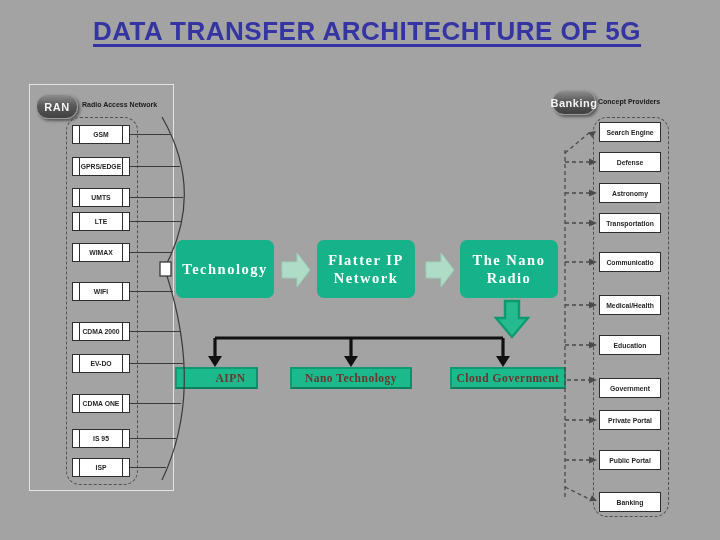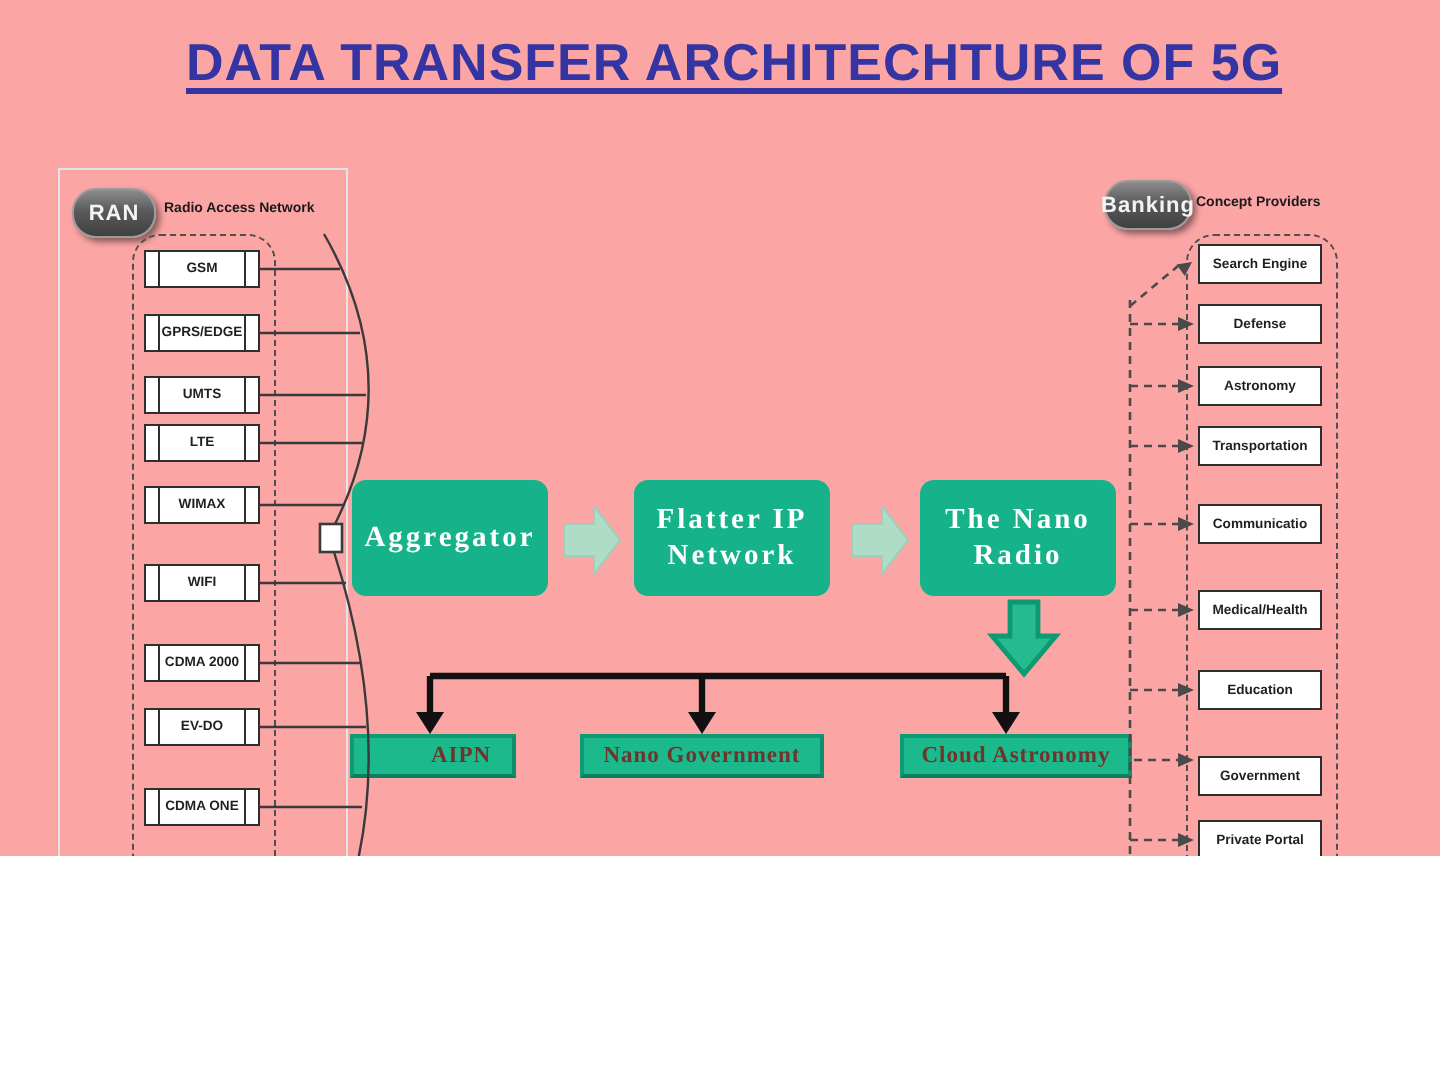--- a/index.html
+++ b/index.html
@@ -1,16 +1,16 @@
 <!DOCTYPE html>
 <html><head>
 <meta charset="utf-8">
 <style>
   html,body{margin:0;padding:0;background:#fff;}
-  #stage{position:relative;width:720px;height:428px;background:#fca5a5;overflow:hidden;
+  #stage{position:relative;width:720px;height:540px;background:#a3a3a3;overflow:hidden;
          font-family:"Liberation Sans",sans-serif;}
   
   .title{position:absolute;left:93px;top:16px;width:560px;
          font:bold 26px "Liberation Sans",sans-serif;color:#3434a2;
          letter-spacing:.5px;text-decoration:underline;text-decoration-thickness:2.5px;
          text-underline-offset:4px;white-space:nowrap;}
   
   .img-frame{position:absolute;left:29px;top:84px;width:143px;height:405px;
              border:1px solid #e4e4e4;}
   
@@ -76,27 +76,27 @@
   <div class="sbox rbox" style="top:183px">Astronomy</div>
   <div class="sbox rbox" style="top:213px">Transportation</div>
   <div class="sbox rbox" style="top:252px">Communicatio</div>
   <div class="sbox rbox" style="top:295px">Medical/Health</div>
   <div class="sbox rbox" style="top:335px">Education</div>
   <div class="sbox rbox" style="top:378px">Government</div>
   <div class="sbox rbox" style="top:410px">Private Portal</div>
   <div class="sbox rbox" style="top:450px">Public Portal</div>
   <div class="sbox rbox" style="top:492px">Banking</div>
 
-  <div class="node" style="left:176px;">Aggregator</div>
+  <div class="node" style="left:176px;">Technology</div>
   <div class="node" style="left:317px;">Flatter IP Network</div>
   <div class="node" style="left:460px;">The Nano Radio</div>
 
   <div class="bar" style="left:175px;width:83px;padding-left:28px;">AIPN</div>
-  <div class="bar" style="left:290px;width:122px;">Nano Government</div>
-  <div class="bar" style="left:450px;width:116px;">Cloud Astronomy</div>
+  <div class="bar" style="left:290px;width:122px;">Nano Technology</div>
+  <div class="bar" style="left:450px;width:116px;">Cloud Government</div>
 
   <svg width="720" height="540" viewBox="0 0 720 540">
 
     <g stroke="#3a3a3a" stroke-width="1.2" fill="none">
       <path d="M130,134.5 H170"></path>
         <path d="M130,166.5 H180"></path>
         <path d="M130,197.5 H183"></path>
       <path d="M130,221.5 H181"></path>
         <path d="M130,252.5 H172"></path>
         <path d="M130,291.5 H173"></path>

